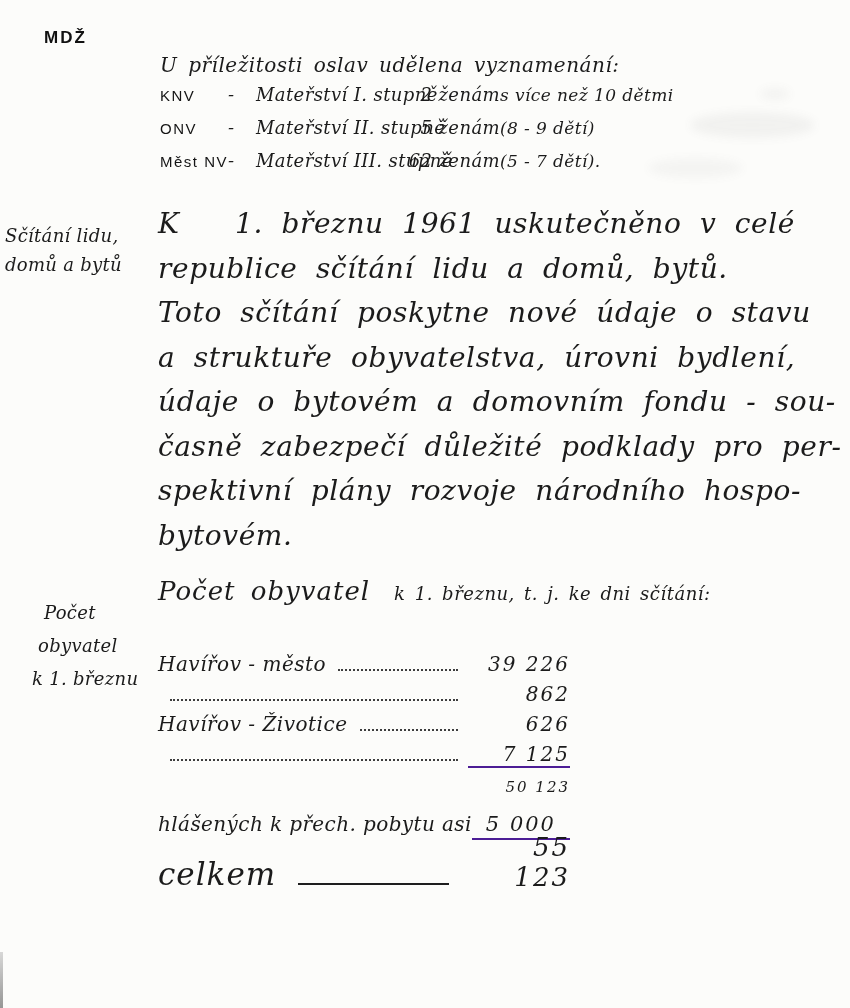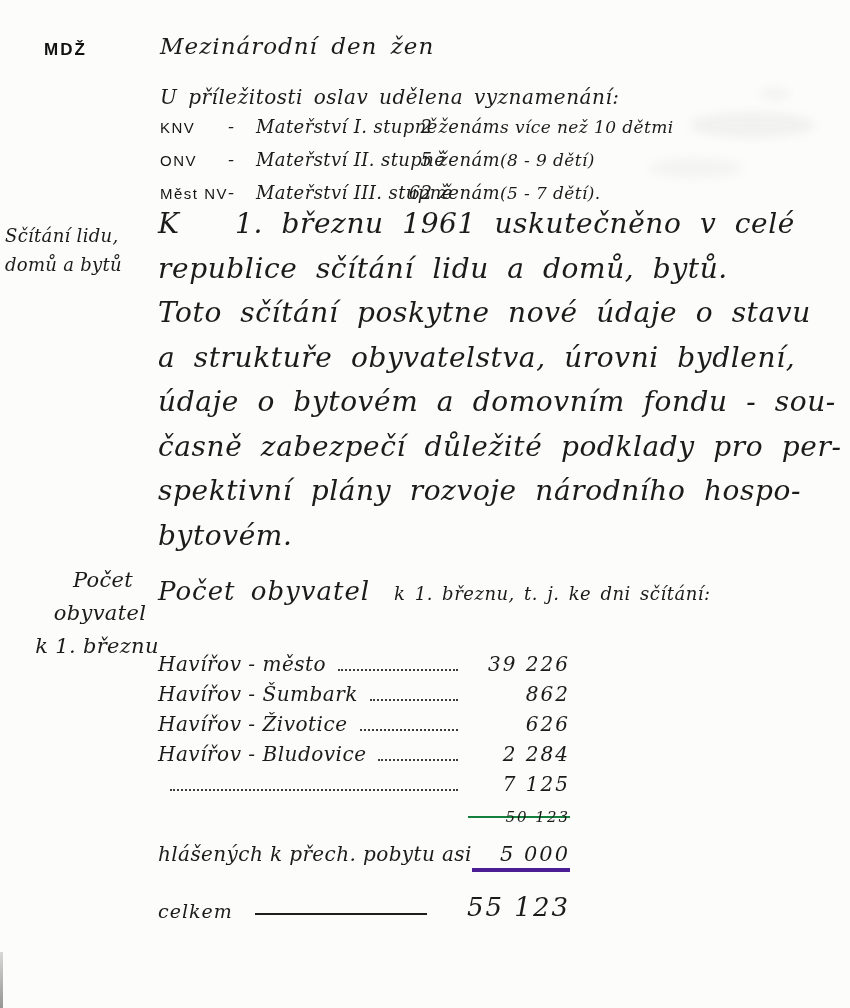--- a/index.html
+++ b/index.html
@@ -6,21 +6,21 @@
   body{width:850px;height:1008px;background:#e9e9e9;}
   .paper{
     position:relative;width:850px;height:1008px;overflow:hidden;
     background:#fcfcfa;
     color:#1b1b1b;
     font-family:"DejaVu Serif", serif;
   }
   .hand{font-style:italic;}
   
   .margin-mdz{
-    position:absolute;left:44px;top:40px;
+    position:absolute;left:44px;top:28px;
     font-family:"Liberation Sans", sans-serif;
     font-size:17px;letter-spacing:2px;font-weight:bold;color:#111;
   }
   .mdz-block{position:absolute;left:160px;top:30px;width:672px;}
   .mdz-title{font-size:23px;letter-spacing:1px;word-spacing:5px;line-height:32px;}
   .mdz-intro{font-size:20px;letter-spacing:.5px;word-spacing:4px;line-height:26px;margin-top:22px;}
   .awards{margin-top:6px;}
   .award-row{
     display:grid;grid-template-columns:68px 28px 140px 104px auto;
     align-items:baseline;height:33px;
@@ -38,45 +38,45 @@
     position:absolute;left:5px;top:221px;width:150px;
     font-size:18px;line-height:29px;letter-spacing:.3px;
   }
   .census-block{position:absolute;left:158px;top:202px;width:676px;}
   .census-line{
     font-size:28px;line-height:44.5px;letter-spacing:.6px;word-spacing:9px;
     white-space:nowrap;
   }
   
   .margin-pop{
-    position:absolute;left:32px;top:564px;width:130px;
-    font-size:21px;line-height:33px;letter-spacing:.3px;text-align:center;
+    position:absolute;left:32px;top:596px;width:130px;
+    font-size:18px;line-height:33px;letter-spacing:.3px;
   }
   .margin-pop .i1{padding-left:12px;}
   .margin-pop .i2{padding-left:6px;font-style:italic;}
   .pop-block{position:absolute;left:158px;top:576px;width:672px;}
   .pop-heading{display:flex;align-items:baseline;height:48px;}
   .pop-heading-main{font-size:26px;letter-spacing:1px;word-spacing:6px;white-space:nowrap;}
   .pop-heading-rest{font-size:18px;letter-spacing:.5px;word-spacing:3px;margin-left:24px;white-space:nowrap;}
   .pop-table{width:412px;margin-top:28px;}
   .pop-row{display:flex;align-items:baseline;height:30px;}
   .pop-place{font-size:20px;letter-spacing:.5px;white-space:nowrap;}
   .pop-leader{flex:1;border-bottom:2px dotted #3d3d3d;margin:0 10px 7px 12px;min-width:30px;}
   .pop-value{width:102px;text-align:right;font-size:20px;letter-spacing:2px;white-space:nowrap;}
-  .pop-value.sum-underline{border-bottom:2px solid #15803d;padding-bottom:20px;}
+  .pop-value.sum-underline{border-bottom:2px solid #4c1d95;padding-bottom:0;}
   .pop-subtotal-row{display:flex;justify-content:flex-end;margin-top:6px;height:30px;}
   .pop-subtotal{width:102px;text-align:right;font-size:15px;letter-spacing:2px;}
   .pop-temp-row{display:flex;align-items:baseline;margin-top:4px;height:32px;}
   .pop-temp-label{font-size:20px;letter-spacing:.4px;white-space:nowrap;}
   .pop-temp-value{
-    margin-left:auto;width:102px;text-align:right;font-size:21px;letter-spacing:2px;
-    border-bottom:4px solid #4c1d95;padding-bottom:2px;white-space:nowrap;
+    margin-left:auto;width:102px;text-align:center;font-size:21px;letter-spacing:2px;
+    border-bottom:2px solid #4c1d95;padding-bottom:2px;white-space:nowrap;
   }
   .pop-total-row{display:flex;align-items:flex-end;margin-top:10px;height:38px;}
-  .pop-total-label{font-size:19px;letter-spacing:1px;}
+  .pop-total-label{font-size:31px;letter-spacing:1px;}
   .pop-total-line{width:172px;border-bottom:2px solid #1e1e1e;margin:0 30px 7px 22px;}
   .pop-total-value{margin-left:auto;font-size:26px;letter-spacing:2px;text-align:right;}
   
   .smudge{position:absolute;background:#6a6a6a;border-radius:50%;filter:blur(5px);}
   .s1{left:690px;top:112px;width:125px;height:26px;opacity:.07;}
   .s2{left:648px;top:158px;width:95px;height:20px;opacity:.05;}
   .s3{left:760px;top:88px;width:30px;height:12px;opacity:.06;}
   .edge-sliver{
     position:absolute;left:0;top:952px;width:3px;height:56px;
     background:linear-gradient(#bbb,#444);opacity:.55;filter:blur(.5px);
@@ -88,21 +88,20 @@
 <div class="paper">
 
   <div class="smudge s1"></div>
   <div class="smudge s2"></div>
   <div class="smudge s3"></div>
   <div class="edge-sliver"></div>
 
   <div class="margin-mdz">MDŽ</div>
 
   <div class="mdz-block">
-    <div class="mdz-title hand">Mezinárodní den žen</div>
     <div class="mdz-intro hand">U příležitosti oslav udělena vyznamenání:</div>
     <div class="awards">
       <div class="award-row">
         <span class="award-authority">KNV</span>
         <span class="award-dash hand">-</span>
         <span class="award-name hand">Mateřství I. stupně</span>
         <span class="award-count hand">2 ženám</span>
         <span class="award-note hand">s více než 10 dětmi</span>
       </div>
       <div class="award-row">
@@ -150,33 +149,27 @@
       <span class="pop-heading-rest hand">k 1. březnu, t. j. ke dni sčítání:</span>
     </div>
 
     <div class="pop-table">
       <div class="pop-row">
         <span class="pop-place hand">Havířov - město</span>
         <span class="pop-leader"></span>
         <span class="pop-value hand">39 226</span>
       </div>
       <div class="pop-row">
-        <span class="pop-place hand">Havířov - Šumbark</span>
         <span class="pop-leader"></span>
         <span class="pop-value hand">862</span>
       </div>
       <div class="pop-row">
         <span class="pop-place hand">Havířov - Životice</span>
         <span class="pop-leader"></span>
         <span class="pop-value hand">626</span>
-      </div>
-      <div class="pop-row">
-        <span class="pop-place hand">Havířov - Bludovice</span>
-        <span class="pop-leader"></span>
-        <span class="pop-value hand">2 284</span>
       </div>
       <div class="pop-row">
         <span class="pop-leader"></span>
         <span class="pop-value sum-underline hand">7 125</span>
       </div>
 
       <div class="pop-subtotal-row">
         <span class="pop-subtotal hand">50 123</span>
       </div>
 

